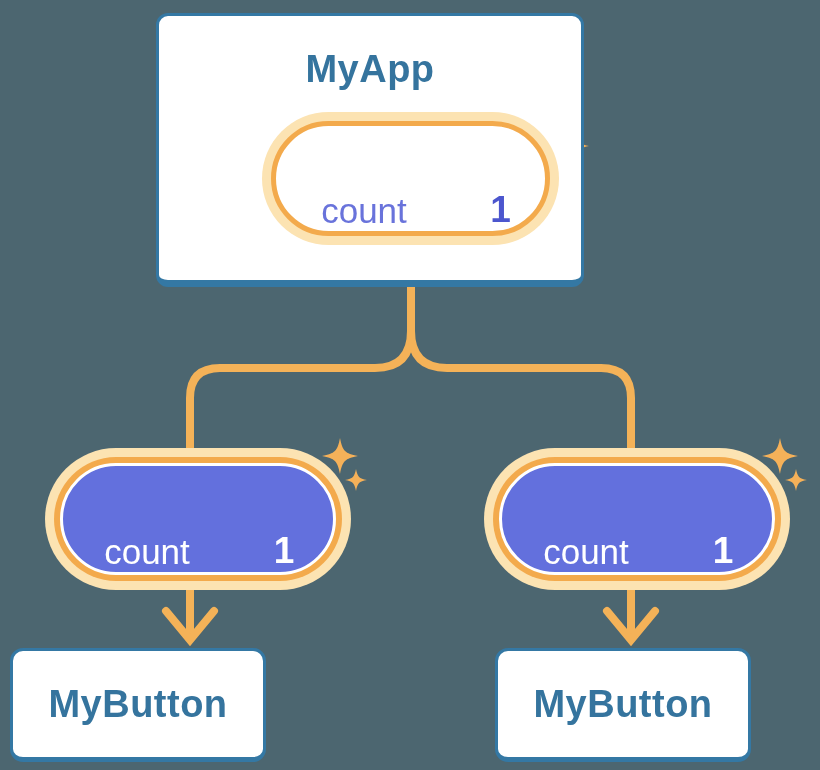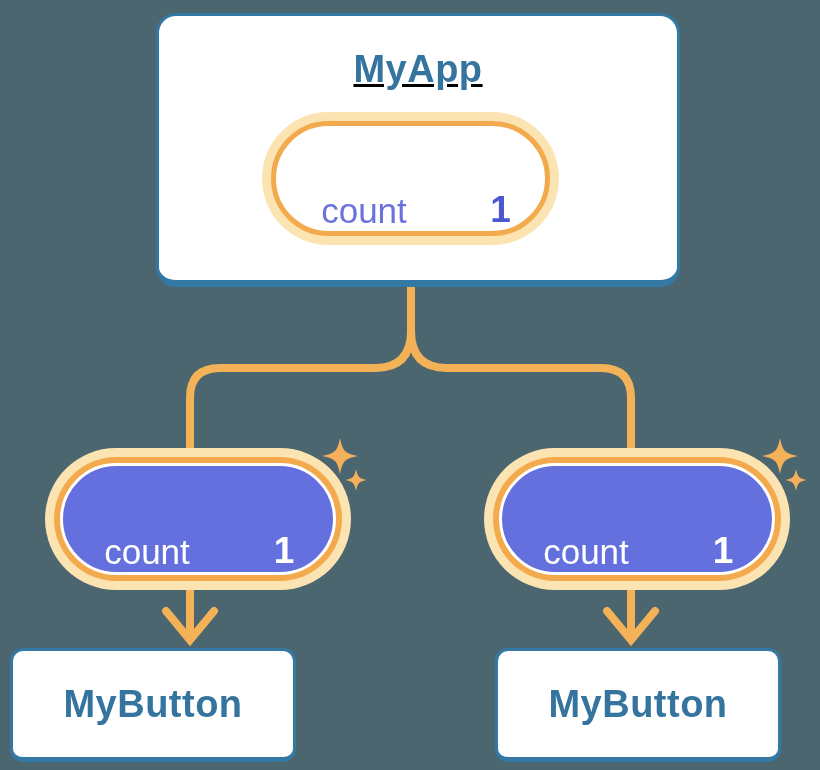--- a/index.html
+++ b/index.html
@@ -14,27 +14,26 @@
 
   
   .card{
     position:absolute;
     background:#FFFFFF;
     border:3px solid #3478A4;
     box-sizing:border-box;
     z-index:2;
   }
   .top-card{
-    left:156px;top:13px;width:524px;height:274px;
-    border-radius:20px;
+    left:156px;top:13px;width:428px;height:274px;
+    border-radius:12px;
     border-bottom-width:7px;
-    text-decoration:underline;
   }
   .child-card{
-    width:286px;height:114px;top:648px;
+    width:256px;height:114px;top:648px;
     border-radius:13px;
     border-bottom-width:5px;
     display:flex;align-items:center;justify-content:center;
   }
   .child-card.left{left:10px;}
   .child-card.right{left:495px;}
   .card-title{
     color:#35749E;
     font-size:38px;font-weight:700;letter-spacing:0.5px;
     text-align:center;

